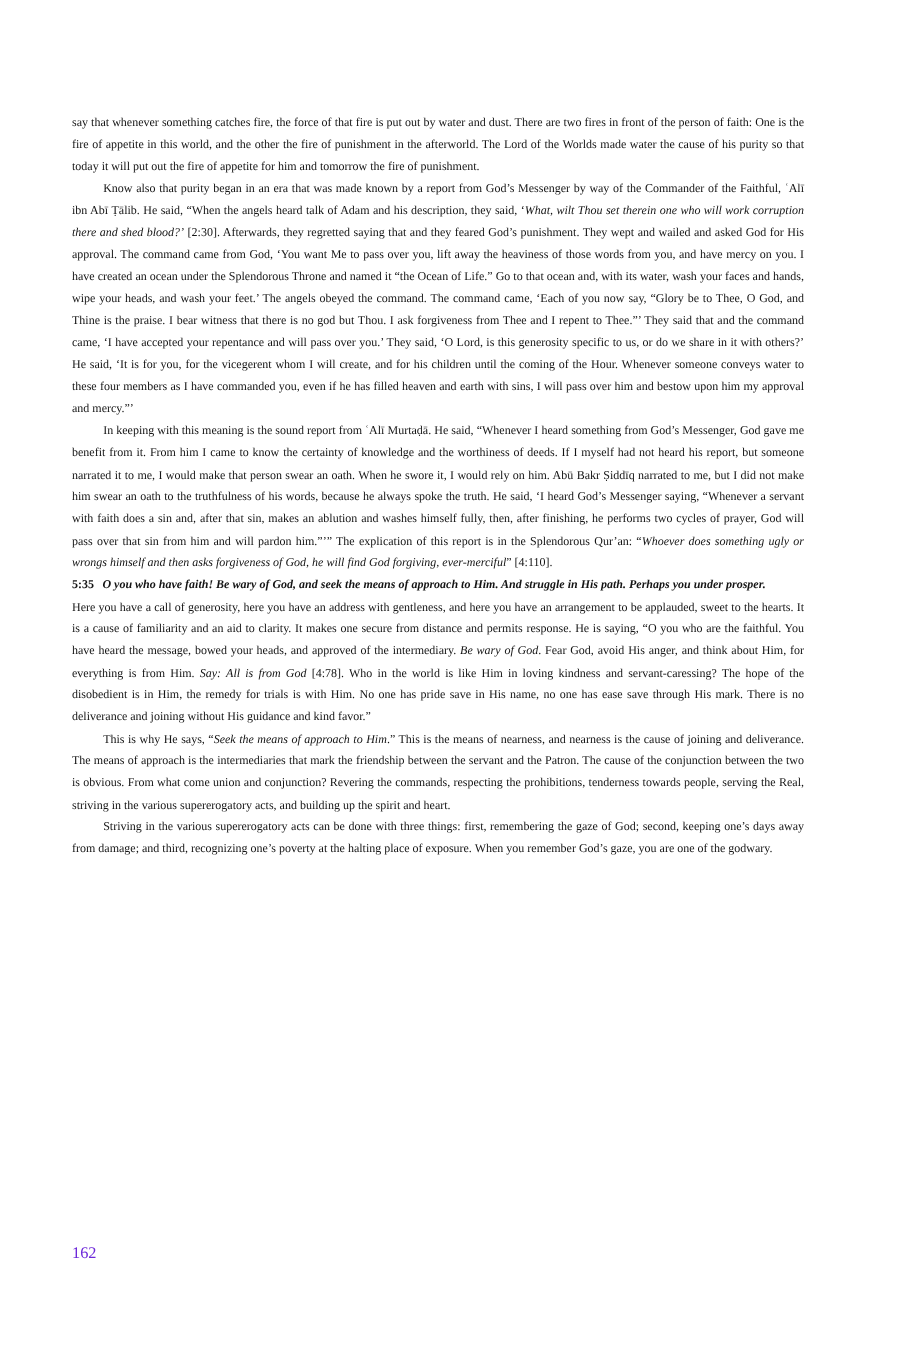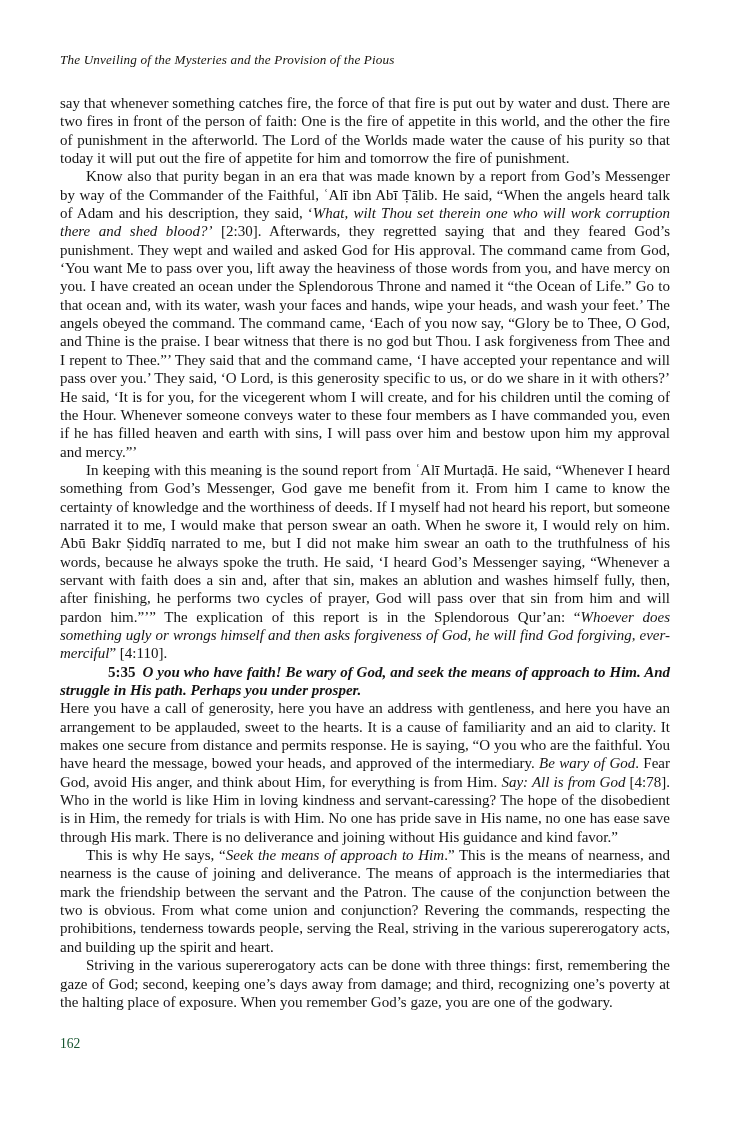--- a/index.html
+++ b/index.html
@@ -30,21 +30,21 @@
     letter-spacing: 0.15px;
     color: #17150f;
     white-space: nowrap;
   }
   
   .textblock {
     position: absolute;
     left: 60px;
     top: 94px;
     width: 610px;
-    font-size: 15px;
+    font-size: 10px;
     line-height: 18.35px;
     text-align: justify;
     text-justify: inter-word;
     color: #141414;
     -webkit-font-smoothing: none;
   }
   .textblock p {
     margin: 0;
     text-indent: 0;
   }
@@ -56,42 +56,40 @@
     margin-top: 14px;
     margin-bottom: 14px;
     font-weight: bold;
     font-style: italic;
     text-align: justify;
     text-indent: 0;
   }
   .verse-heading .ref {
     font-style: normal;
     font-weight: bold;
-    margin-left: 48px;
   }
   .verse-heading .ref-gap {
     display: inline-block;
     width: 7px;
   }
   em { }
   
   .folio {
     position: absolute;
     left: 60px;
     top: 1036px;
     font-size: 13.6px;
-    color: #14532d;
+    color: #6d28d9;
   }
 </style>
 </head>
 <body>
 
 <div id="page">
 
-  <div class="running-head">The Unveiling of the Mysteries and the Provision of the Pious</div>
 
   <div class="textblock">
 
     <p>say that whenever something catches fire, the force of that fire is put out by water and dust.  There are  two fires in front of the person of faith:  One is the fire of appetite in this world, and the other the fire of punishment in the afterworld.  The Lord of the Worlds made water the cause of his purity so that today it will put out the fire of appetite for him and tomorrow the fire of punishment.</p>
 
     <p class="indent">
       <span>Know also that purity began in an era that was made known by a report from God’s Messenger by way of the Commander of the Faithful, ʿAlī ibn Abī Ṭālib.  He said, “When the angels heard talk of Adam and his description, they said, ‘</span><em>What, wilt Thou set therein one who will work corruption there and shed blood?’</em><span> [2:30].  Afterwards, they regretted saying that and they feared God’s punishment.  They wept and wailed and asked God for His approval.  The command came from God, ‘You want Me to pass over you, lift away the heaviness of those words from you, and have mercy on you.  I have created an ocean under the Splendorous Throne and named it “the Ocean of Life.”  Go to that ocean and, with its water, wash your faces and hands, wipe your heads, and wash your feet.’  The angels obeyed the command.  The command came, ‘Each of you now say, “Glory be to Thee, O God, and Thine is the praise.  I bear witness that there is no god but Thou.  I ask forgiveness from Thee and I repent to Thee.”’  They said that and the command came, ‘I have accepted your repentance and will pass over you.’  They said, ‘O Lord, is this generosity specific to us, or do we share in it with others?’  He said, ‘It is for you, for the vicegerent whom I will create, and for his children until the coming of the Hour.  Whenever someone conveys water to these four members as I have commanded you, even if he has filled heaven and earth with sins, I will pass over him and bestow upon him my approval and mercy.”’</span>
     </p>
 
     <p class="indent">

